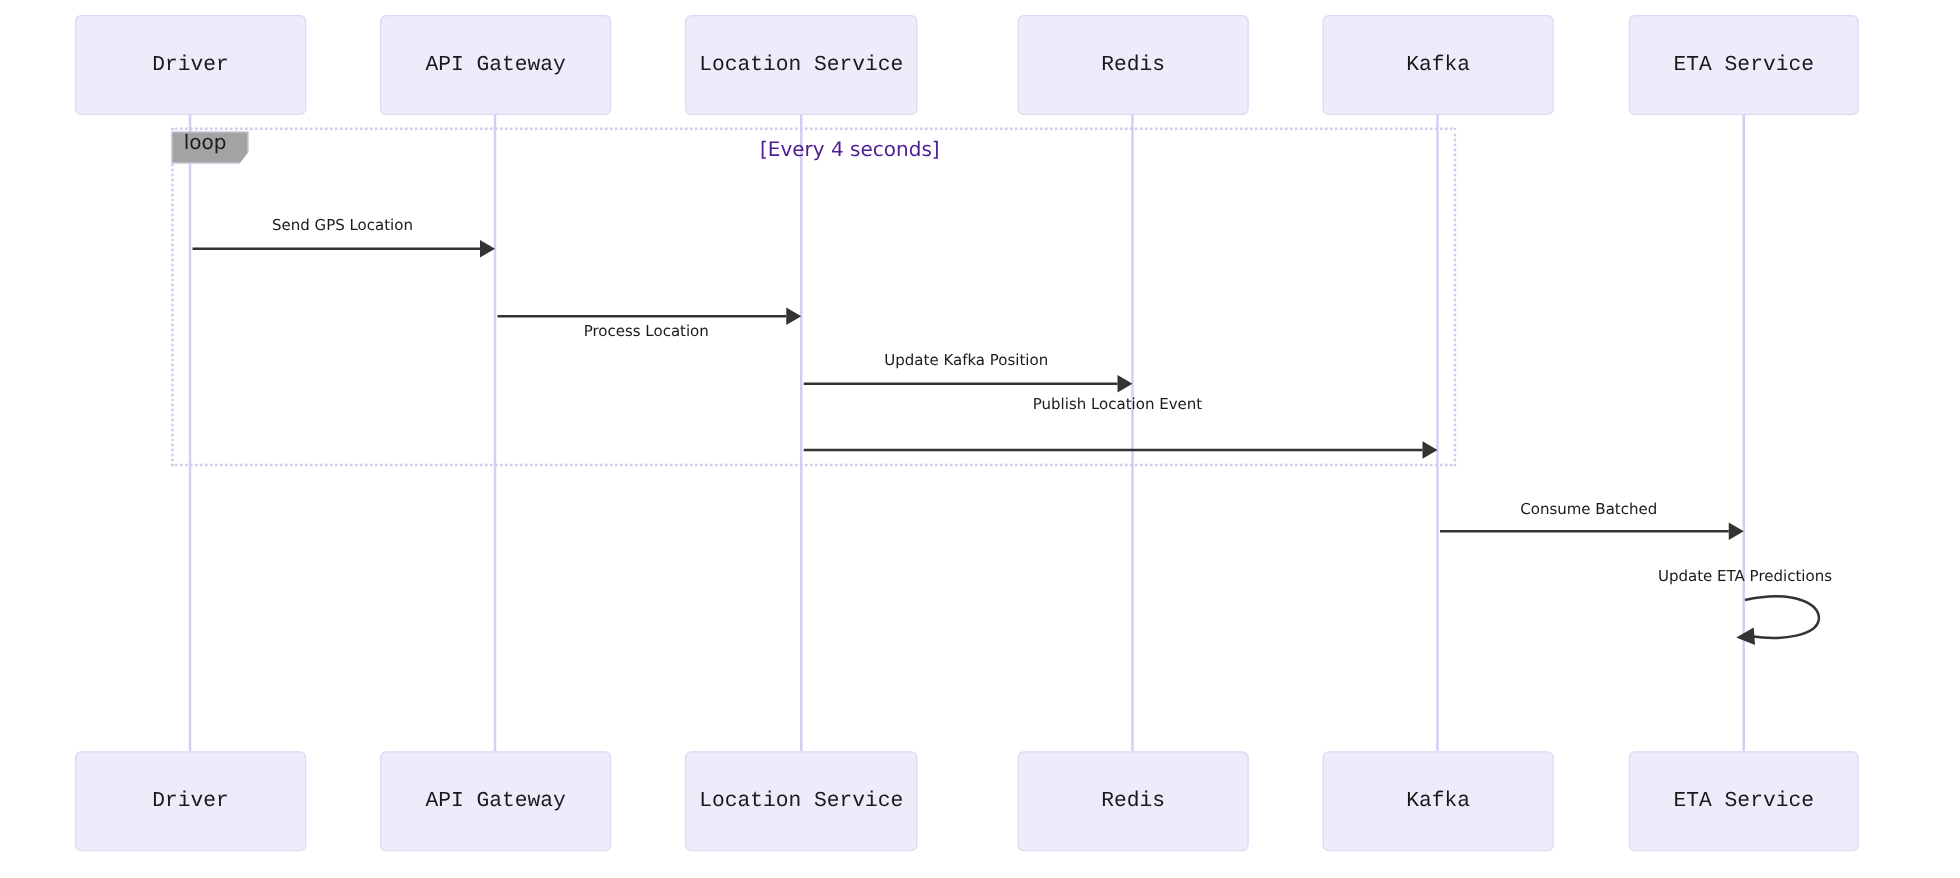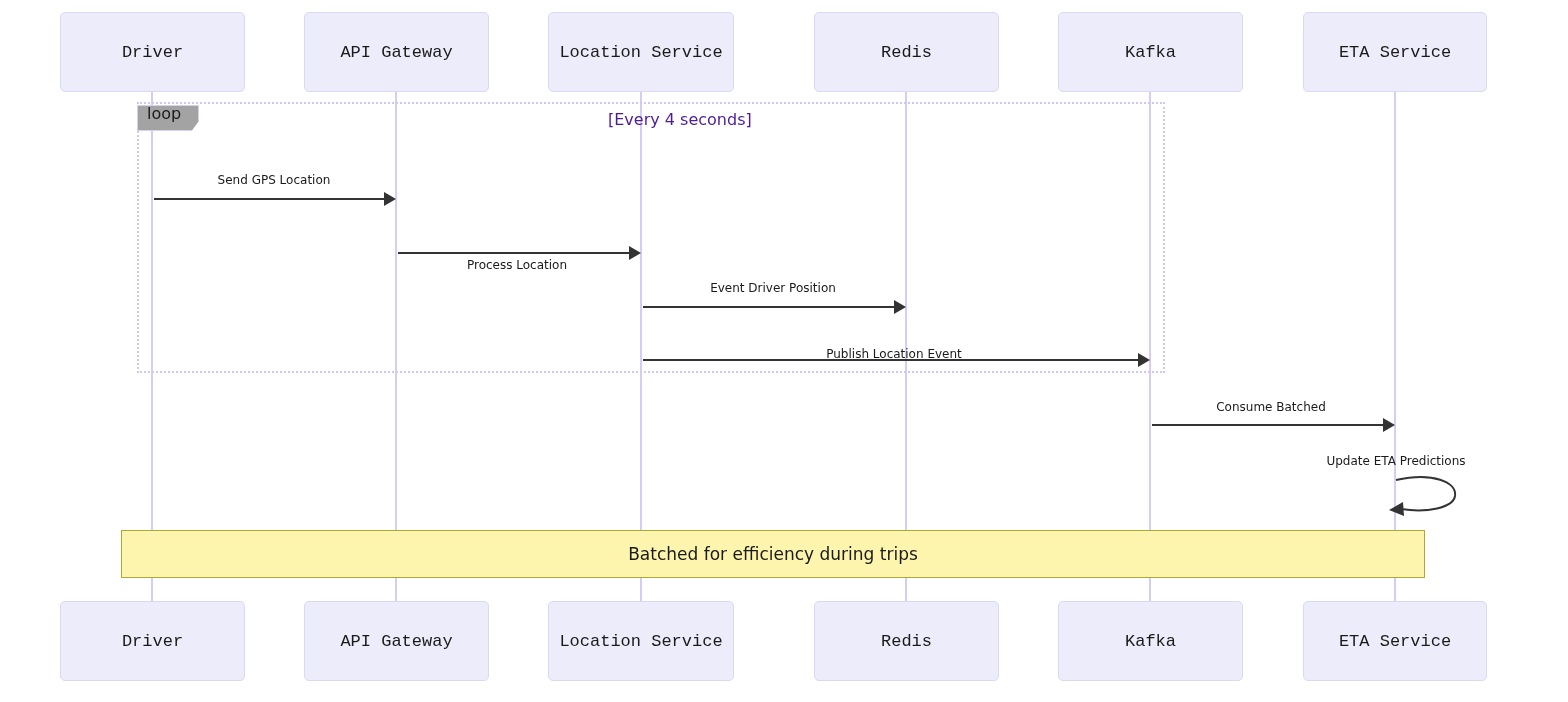--- a/index.html
+++ b/index.html
@@ -149,41 +149,38 @@
   </div>
 
   <div class="msg-label" style="left:274px; top:174px;">Send GPS Location</div>
   <div class="msg-line" style="left:154px; top:198px; width:230px;"></div>
   <div class="msg-head" style="left:384px; top:192px;"></div>
 
   <div class="msg-label" style="left:517px; top:228px;margin-top:31px;">Process Location</div>
   <div class="msg-line" style="left:398px; top:252px; width:231px;"></div>
   <div class="msg-head" style="left:629px; top:246px;"></div>
 
-  <div class="msg-label" style="left:773px; top:282px;">Event Driver Position</div>
+  <div class="msg-label" style="left:773px; top:282px;">Update Kafka Position</div>
   <div class="msg-line" style="left:643px; top:306px; width:251px;"></div>
   <div class="msg-head" style="left:894px; top:300px;"></div>
 
-  <div class="msg-label" style="left:894px; top:348px;">Publish Location Event</div>
+  <div class="msg-label" style="left:894px; top:317px;">Publish Location Event</div>
   <div class="msg-line" style="left:643px; top:359px; width:495px;"></div>
   <div class="msg-head" style="left:1138px; top:353px;"></div>
 
   <div class="msg-label" style="left:1271px; top:401px;">Consume Batched</div>
   <div class="msg-line" style="left:1152px; top:424px; width:231px;"></div>
   <div class="msg-head" style="left:1383px; top:418px;"></div>
 
   <div class="msg-label" style="left:1396px; top:455px;">Update ETA Predictions</div>
   <svg class="self-loop" style="left:1385px; top:470px;" width="90" height="50" viewBox="0 0 90 50">
     <path d="M 11 10 C 48 2, 72 12, 70 26 C 68 38, 42 43, 16 39" fill="none" stroke="#333333" stroke-width="2"></path>
     <polygon points="18,32 4,40 19,46" fill="#333333"></polygon>
   </svg>
 
-  <div class="note-box" style="left:121px; top:530px; width:1304px; height:48px;">
-    <span class="note-label">Batched for efficiency during trips</span>
-  </div>
 
   <div class="participant-box" style="left:60px; top:601px; width:185px;">
     <span class="participant-label">Driver</span>
   </div>
   <div class="participant-box" style="left:304px; top:601px; width:185px;">
     <span class="participant-label">API Gateway</span>
   </div>
   <div class="participant-box" style="left:548px; top:601px; width:186px;">
     <span class="participant-label">Location Service</span>
   </div>

